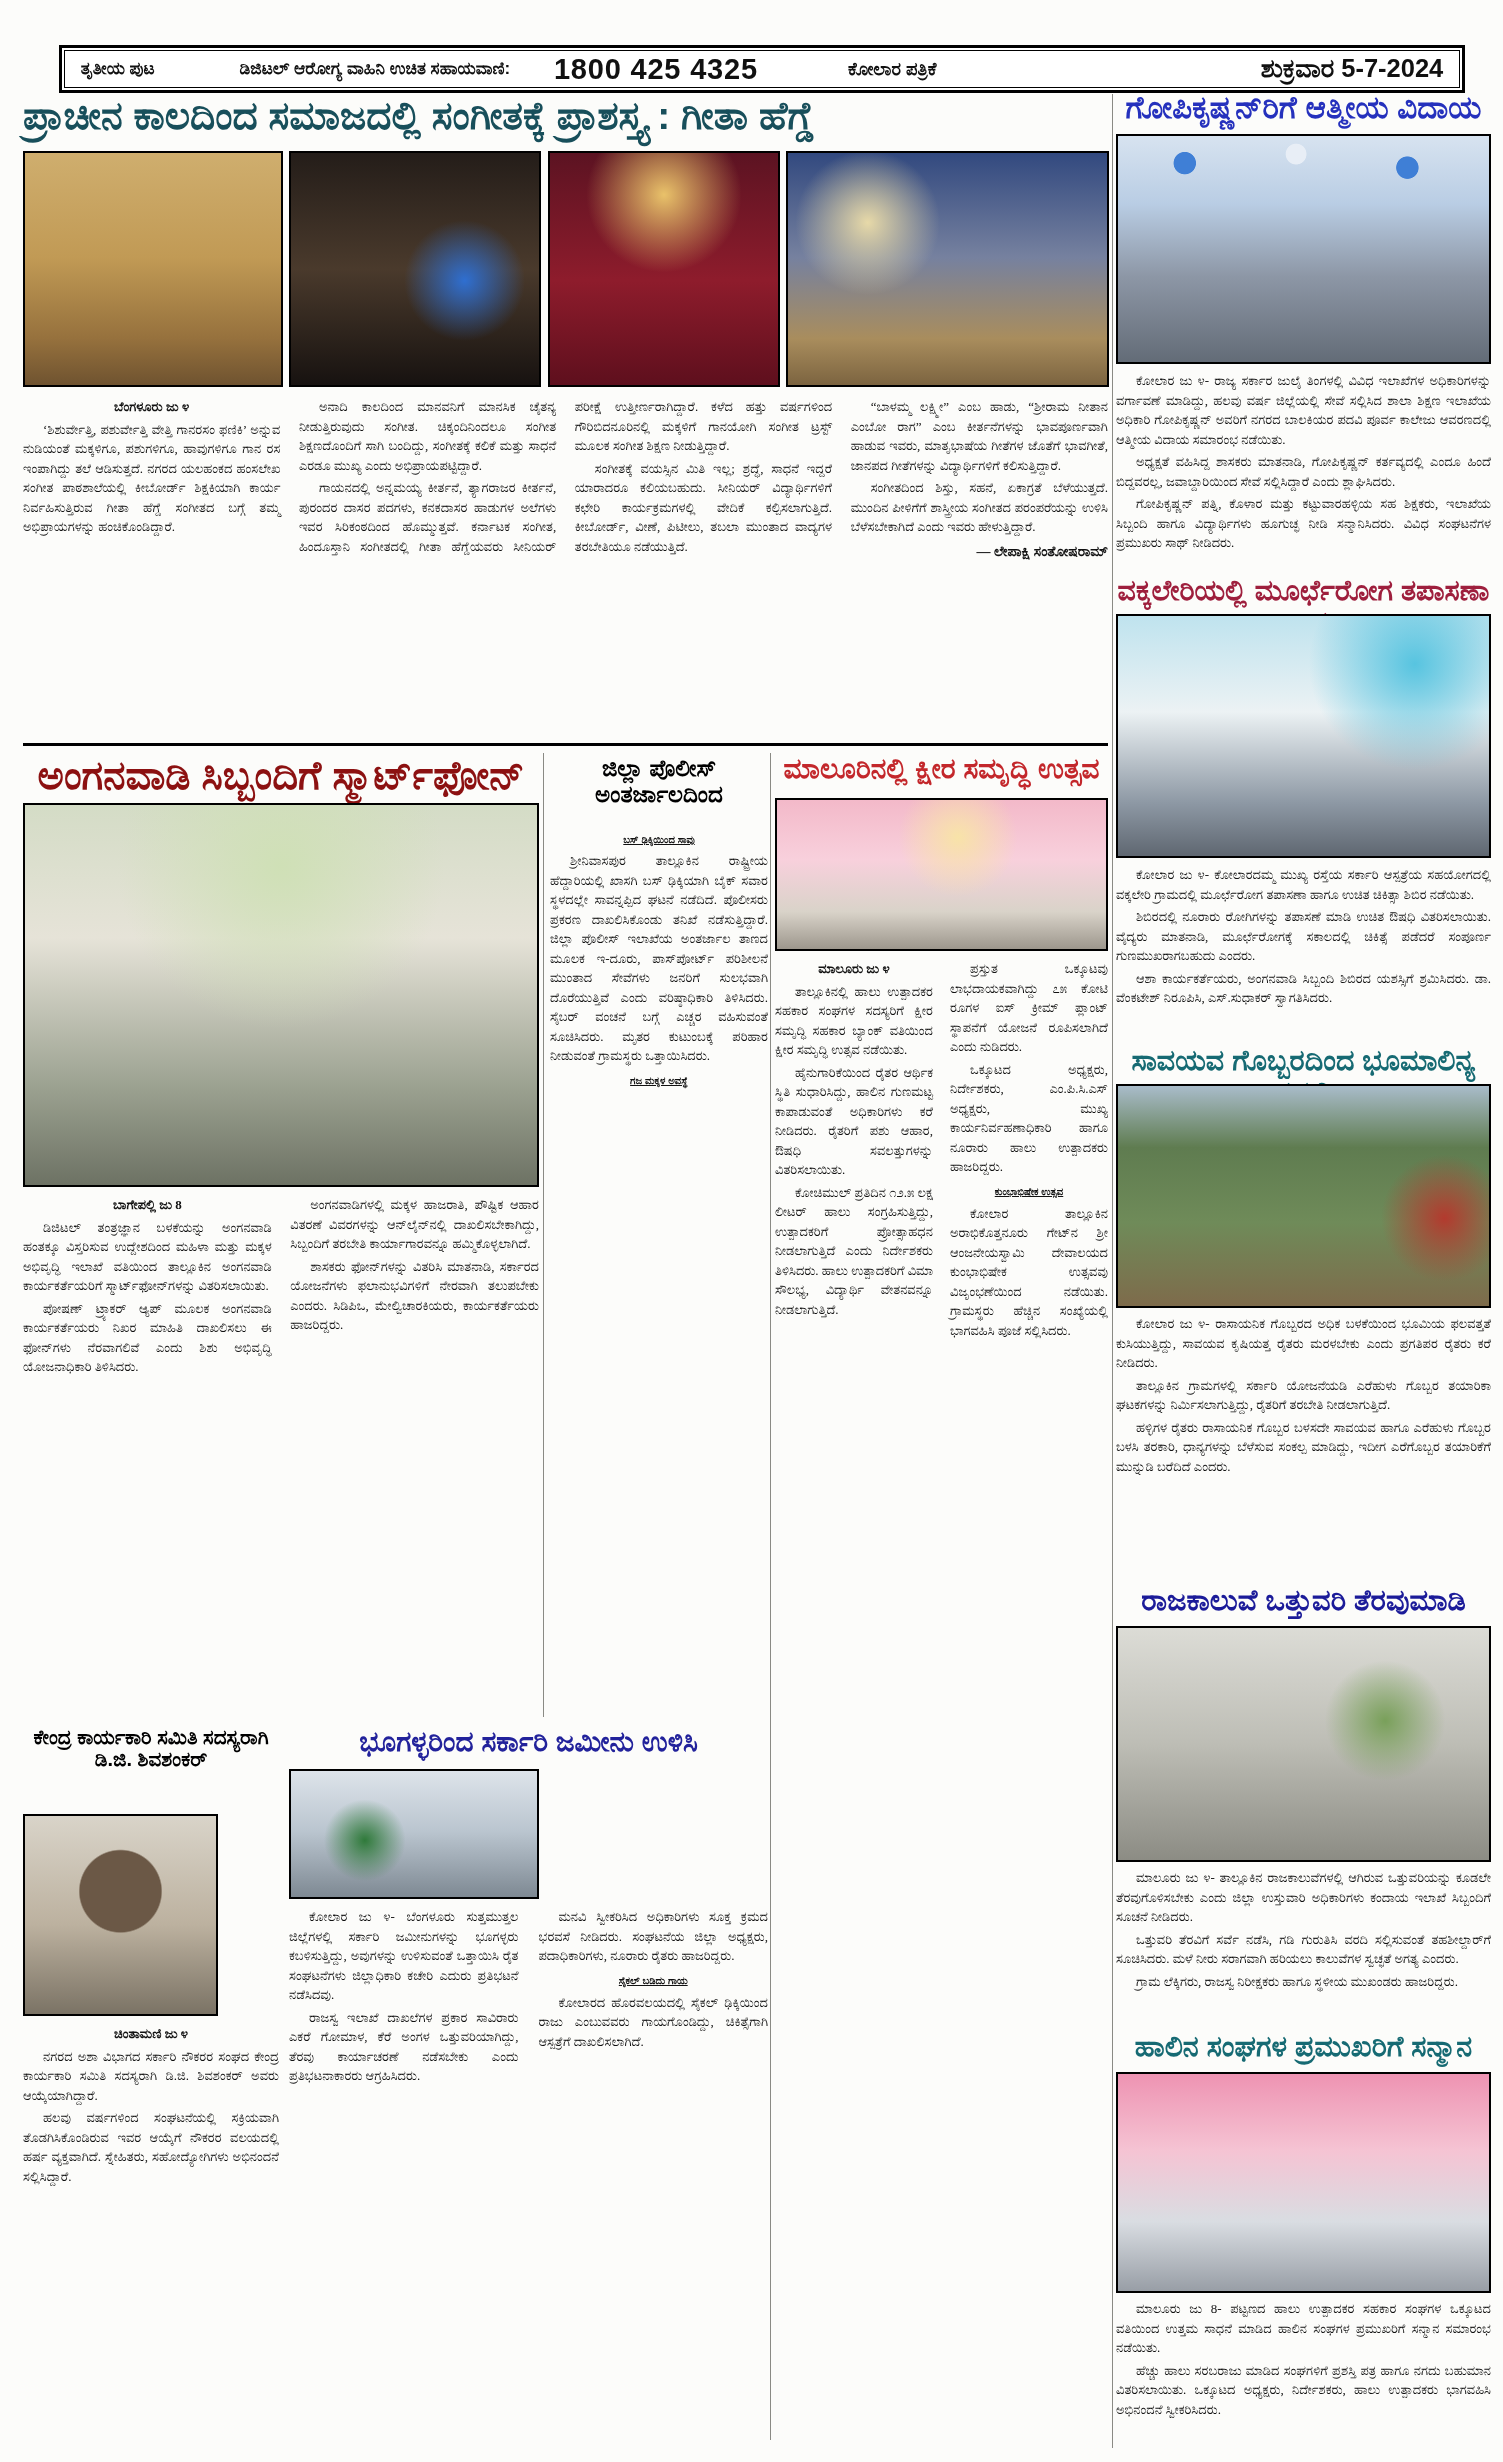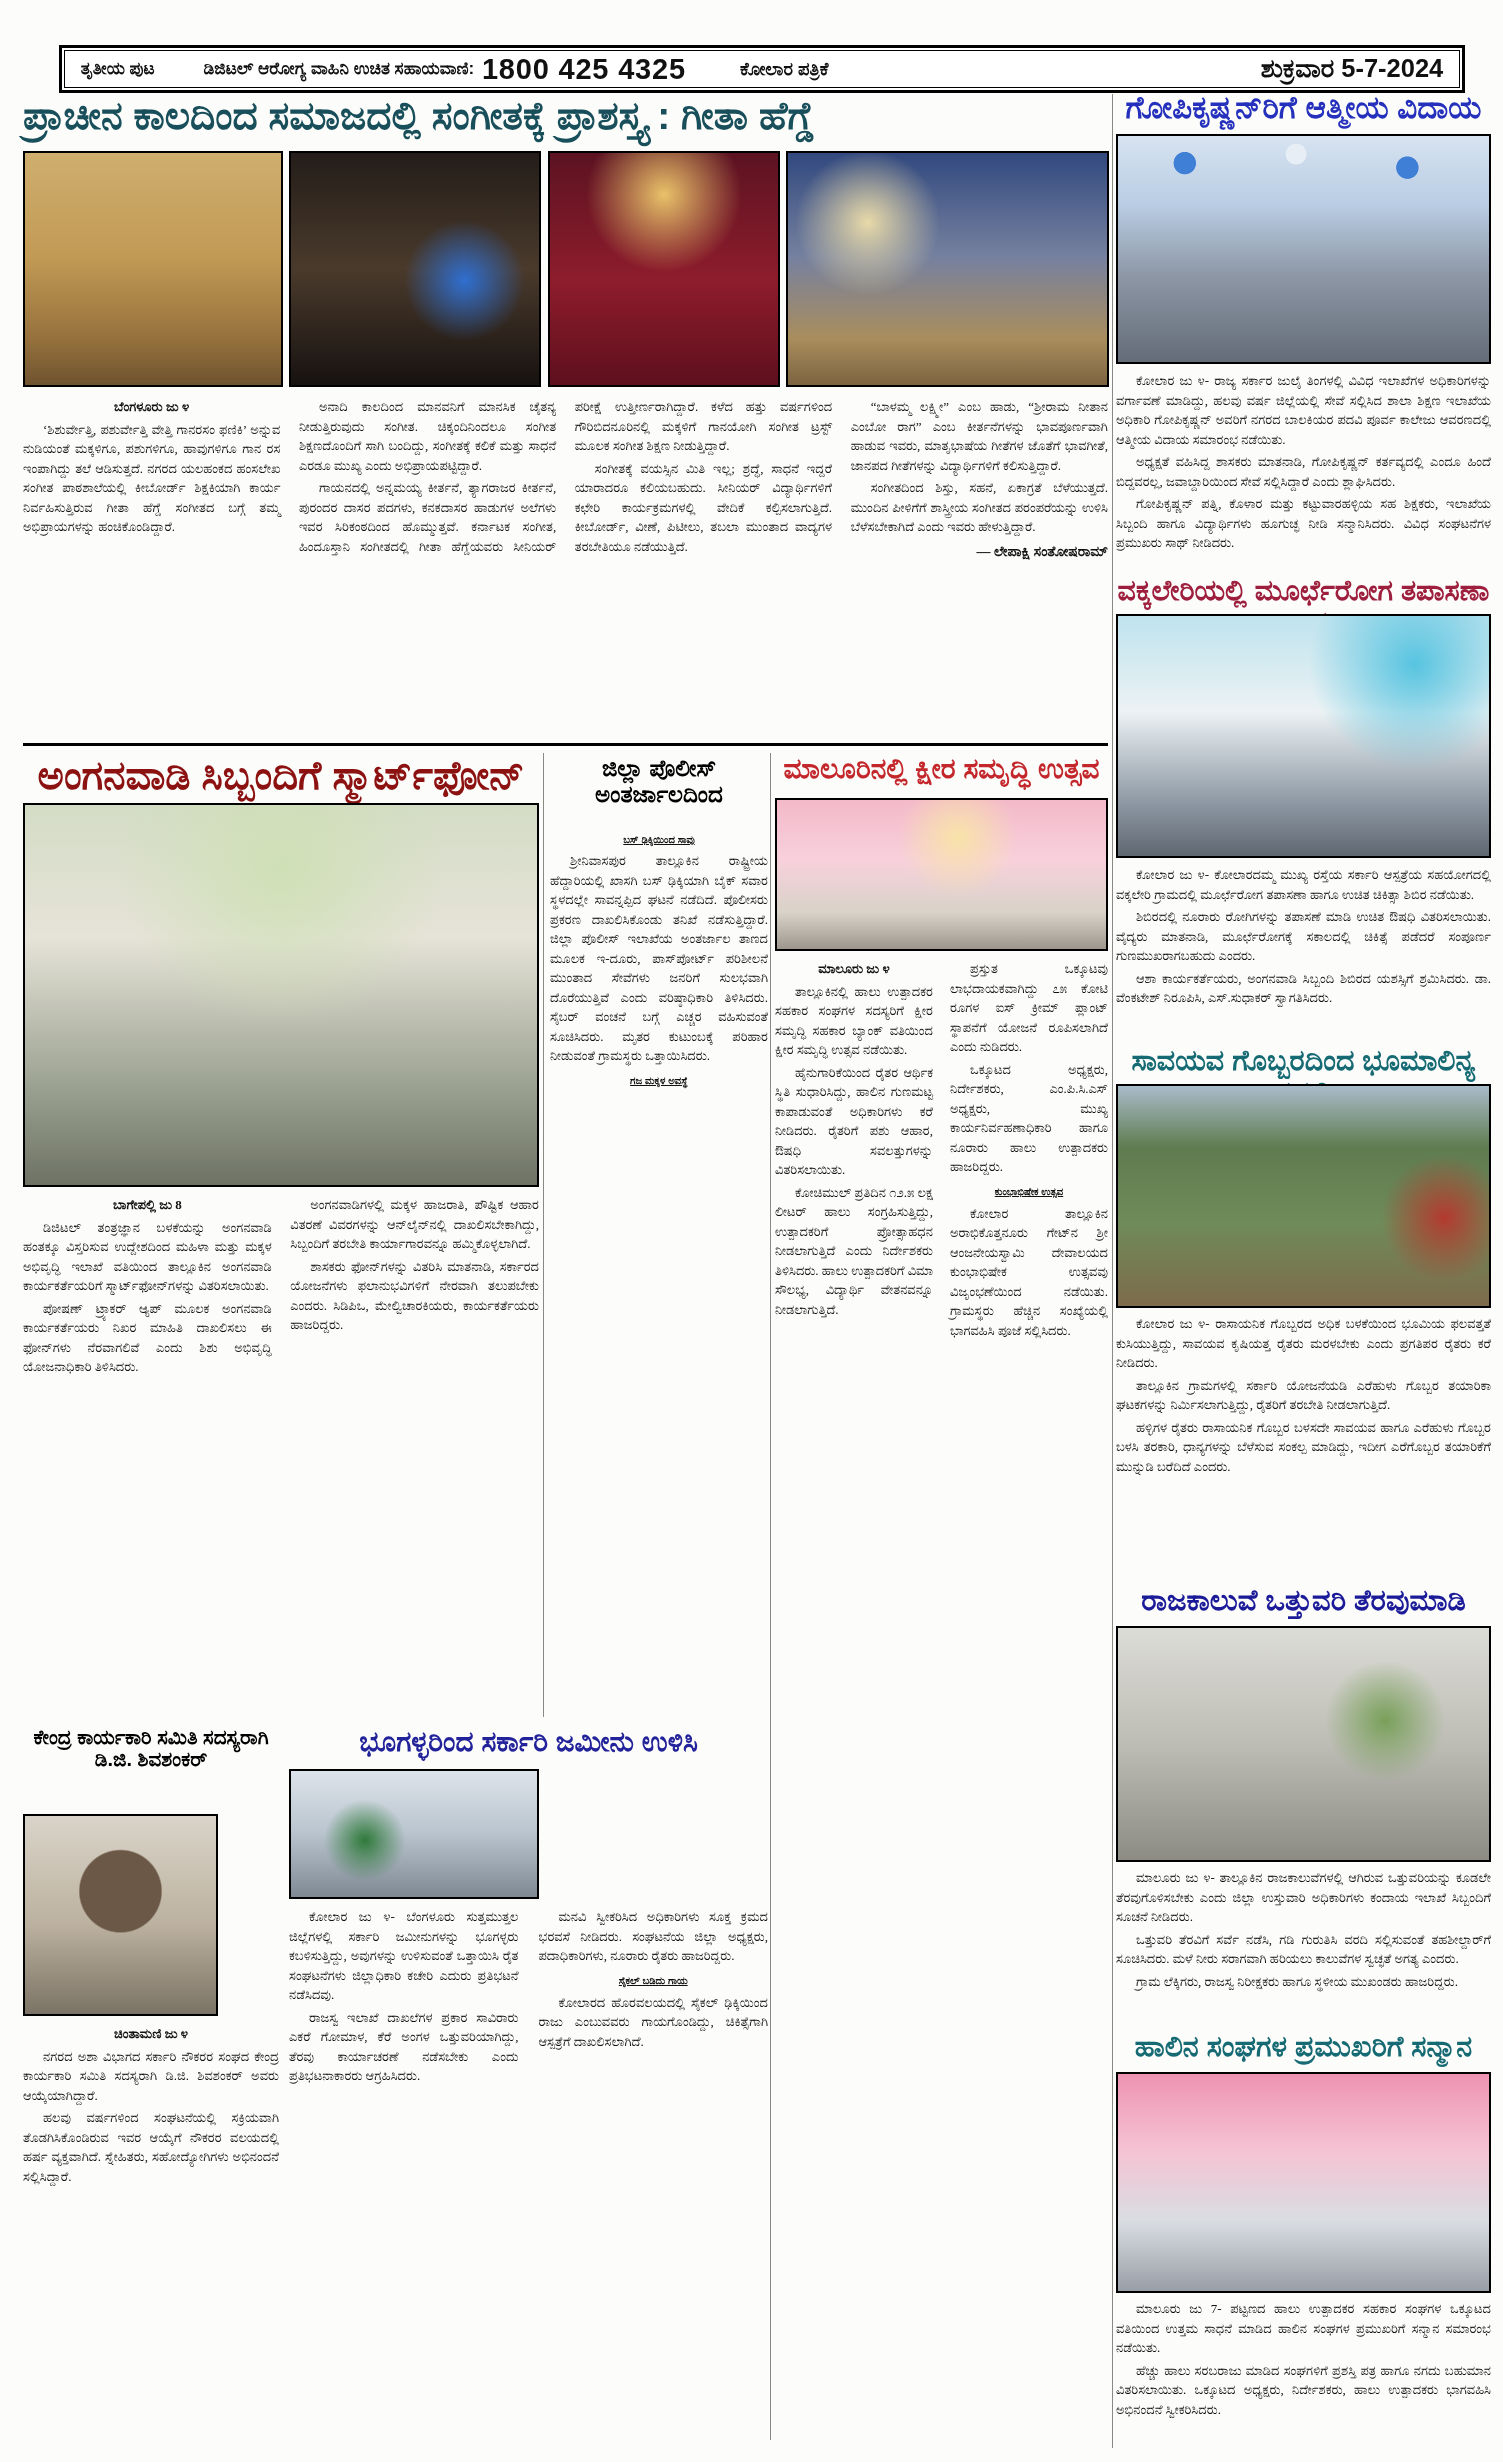--- a/index.html
+++ b/index.html
@@ -1,20 +1,20 @@
 <!DOCTYPE html>
 <html style="--teal-headline: #184f5b; --blue-headline: #2531bd; --crimson-headline: #9e1f3d; --teal2-headline: #166a73; --navy-headline: #1b1b99; --navy2-headline: #22229b; --maroon-headline: #8c1111; --red-headline: #c3272b;font-size:12.4px"><head>
 <meta charset="utf-8">
 <style>
   html,body{margin:0;padding:0;background:#e8e8e4;}
   #page{position:relative;width:1504px;height:2462px;background:#fcfcfa;margin:0 auto;
         font-family:"Liberation Serif", serif;color:#111;overflow:hidden;}
   
   .masthead{position:absolute;left:59px;top:45px;width:1406px;height:48px;border:3.1px solid #000;background:#fff;box-sizing:border-box;}
-  .masthead-inner{position:absolute;inset:2.3px;border:1.5px solid #000;display:flex;align-items:center;padding:0 15.4px;box-sizing:border-box;font-family:"Liberation Sans",sans-serif;font-weight:bold;}
+  .masthead-inner{position:absolute;inset:2.3px;border:1.5px solid #000;display:flex;align-items:center;padding:0 15.4px;box-sizing:border-box;font-family:"Liberation Sans",sans-serif;font-weight:bold;gap:36px;}
   .mh-page{font-size:17px;}
   .mh-helpline{font-size:17px;margin-left:49px;}
   .mh-number{font-size:29px;margin-left:7.7px;letter-spacing:0.8px;}
   .mh-paper{font-size:18px;margin-left:54px;}
   .mh-date{font-size:25.5px;margin-left:auto;}
   
   .headline{font-family:"Liberation Sans",sans-serif;font-weight:bold;line-height:1.12;}
   .photo{position:absolute;border:2.3px solid #000;box-sizing:border-box;}
   .body-text{position:absolute;font-size:13px;line-height:1.5;text-align:justify;overflow:hidden;}
   .body-text p{margin:0 0 3.1px 0;text-indent:20px;}
@@ -127,21 +127,21 @@
 
   <div class="headline rail-head s4-head">ರಾಜಕಾಲುವೆ ಒತ್ತುವರಿ ತೆರವುಮಾಡಿ</div>
   <div class="photo ph-drain"></div>
   <div class="body-text rail-body s4-body">
     <span><p>ಮಾಲೂರು ಜು ೪- ತಾಲ್ಲೂಕಿನ ರಾಜಕಾಲುವೆಗಳಲ್ಲಿ ಆಗಿರುವ ಒತ್ತುವರಿಯನ್ನು ಕೂಡಲೇ ತೆರವುಗೊಳಿಸಬೇಕು ಎಂದು ಜಿಲ್ಲಾ ಉಸ್ತುವಾರಿ ಅಧಿಕಾರಿಗಳು ಕಂದಾಯ ಇಲಾಖೆ ಸಿಬ್ಬಂದಿಗೆ ಸೂಚನೆ ನೀಡಿದರು.</p><p>ಒತ್ತುವರಿ ತೆರವಿಗೆ ಸರ್ವೆ ನಡೆಸಿ, ಗಡಿ ಗುರುತಿಸಿ ವರದಿ ಸಲ್ಲಿಸುವಂತೆ ತಹಶೀಲ್ದಾರ್‌ಗೆ ಸೂಚಿಸಿದರು. ಮಳೆ ನೀರು ಸರಾಗವಾಗಿ ಹರಿಯಲು ಕಾಲುವೆಗಳ ಸ್ವಚ್ಛತೆ ಅಗತ್ಯ ಎಂದರು.</p><p>ಗ್ರಾಮ ಲೆಕ್ಕಿಗರು, ರಾಜಸ್ವ ನಿರೀಕ್ಷಕರು ಹಾಗೂ ಸ್ಥಳೀಯ ಮುಖಂಡರು ಹಾಜರಿದ್ದರು.</p></span>
   </div>
 
   <div class="headline rail-head s5-head">ಹಾಲಿನ ಸಂಘಗಳ ಪ್ರಮುಖರಿಗೆ ಸನ್ಮಾನ</div>
   <div class="photo ph-milkfelicitation"></div>
   <div class="body-text rail-body s5-body">
-    <span><p>ಮಾಲೂರು ಜು 7- ಪಟ್ಟಣದ ಹಾಲು ಉತ್ಪಾದಕರ ಸಹಕಾರ ಸಂಘಗಳ ಒಕ್ಕೂಟದ ವತಿಯಿಂದ ಉತ್ತಮ ಸಾಧನೆ ಮಾಡಿದ ಹಾಲಿನ ಸಂಘಗಳ ಪ್ರಮುಖರಿಗೆ ಸನ್ಮಾನ ಸಮಾರಂಭ ನಡೆಯಿತು.</p><p>ಹೆಚ್ಚು ಹಾಲು ಸರಬರಾಜು ಮಾಡಿದ ಸಂಘಗಳಿಗೆ ಪ್ರಶಸ್ತಿ ಪತ್ರ ಹಾಗೂ ನಗದು ಬಹುಮಾನ ವಿತರಿಸಲಾಯಿತು. ಒಕ್ಕೂಟದ ಅಧ್ಯಕ್ಷರು, ನಿರ್ದೇಶಕರು, ಹಾಲು ಉತ್ಪಾದಕರು ಭಾಗವಹಿಸಿ ಅಭಿನಂದನೆ ಸ್ವೀಕರಿಸಿದರು.</p></span>
+    <span><p>ಮಾಲೂರು ಜು 8- ಪಟ್ಟಣದ ಹಾಲು ಉತ್ಪಾದಕರ ಸಹಕಾರ ಸಂಘಗಳ ಒಕ್ಕೂಟದ ವತಿಯಿಂದ ಉತ್ತಮ ಸಾಧನೆ ಮಾಡಿದ ಹಾಲಿನ ಸಂಘಗಳ ಪ್ರಮುಖರಿಗೆ ಸನ್ಮಾನ ಸಮಾರಂಭ ನಡೆಯಿತು.</p><p>ಹೆಚ್ಚು ಹಾಲು ಸರಬರಾಜು ಮಾಡಿದ ಸಂಘಗಳಿಗೆ ಪ್ರಶಸ್ತಿ ಪತ್ರ ಹಾಗೂ ನಗದು ಬಹುಮಾನ ವಿತರಿಸಲಾಯಿತು. ಒಕ್ಕೂಟದ ಅಧ್ಯಕ್ಷರು, ನಿರ್ದೇಶಕರು, ಹಾಲು ಉತ್ಪಾದಕರು ಭಾಗವಹಿಸಿ ಅಭಿನಂದನೆ ಸ್ವೀಕರಿಸಿದರು.</p></span>
   </div>
 
   <div class="headline ang-head">ಅಂಗನವಾಡಿ ಸಿಬ್ಬಂದಿಗೆ ಸ್ಮಾರ್ಟ್‌ಫೋನ್</div>
   <div class="photo ph-smartphone"></div>
   <div class="body-text ang-body">
     <p class="dateline">ಬಾಗೇಪಲ್ಲಿ ಜು 8</p>
     <span><p>ಡಿಜಿಟಲ್ ತಂತ್ರಜ್ಞಾನ ಬಳಕೆಯನ್ನು ಅಂಗನವಾಡಿ ಹಂತಕ್ಕೂ ವಿಸ್ತರಿಸುವ ಉದ್ದೇಶದಿಂದ ಮಹಿಳಾ ಮತ್ತು ಮಕ್ಕಳ ಅಭಿವೃದ್ಧಿ ಇಲಾಖೆ ವತಿಯಿಂದ ತಾಲ್ಲೂಕಿನ ಅಂಗನವಾಡಿ ಕಾರ್ಯಕರ್ತೆಯರಿಗೆ ಸ್ಮಾರ್ಟ್‌ಫೋನ್‌ಗಳನ್ನು ವಿತರಿಸಲಾಯಿತು.</p><p>ಪೋಷಣ್ ಟ್ರ್ಯಾಕರ್ ಆ್ಯಪ್ ಮೂಲಕ ಅಂಗನವಾಡಿ ಕಾರ್ಯಕರ್ತೆಯರು ನಿಖರ ಮಾಹಿತಿ ದಾಖಲಿಸಲು ಈ ಫೋನ್‌ಗಳು ನೆರವಾಗಲಿವೆ ಎಂದು ಶಿಶು ಅಭಿವೃದ್ಧಿ ಯೋಜನಾಧಿಕಾರಿ ತಿಳಿಸಿದರು.</p><p>ಅಂಗನವಾಡಿಗಳಲ್ಲಿ ಮಕ್ಕಳ ಹಾಜರಾತಿ, ಪೌಷ್ಟಿಕ ಆಹಾರ ವಿತರಣೆ ವಿವರಗಳನ್ನು ಆನ್‌ಲೈನ್‌ನಲ್ಲಿ ದಾಖಲಿಸಬೇಕಾಗಿದ್ದು, ಸಿಬ್ಬಂದಿಗೆ ತರಬೇತಿ ಕಾರ್ಯಾಗಾರವನ್ನೂ ಹಮ್ಮಿಕೊಳ್ಳಲಾಗಿದೆ.</p><p>ಶಾಸಕರು ಫೋನ್‌ಗಳನ್ನು ವಿತರಿಸಿ ಮಾತನಾಡಿ, ಸರ್ಕಾರದ ಯೋಜನೆಗಳು ಫಲಾನುಭವಿಗಳಿಗೆ ನೇರವಾಗಿ ತಲುಪಬೇಕು ಎಂದರು. ಸಿಡಿಪಿಒ, ಮೇಲ್ವಿಚಾರಕಿಯರು, ಕಾರ್ಯಕರ್ತೆಯರು ಹಾಜರಿದ್ದರು.</p></span>
   </div>
 
   <div class="headline pol-head">

